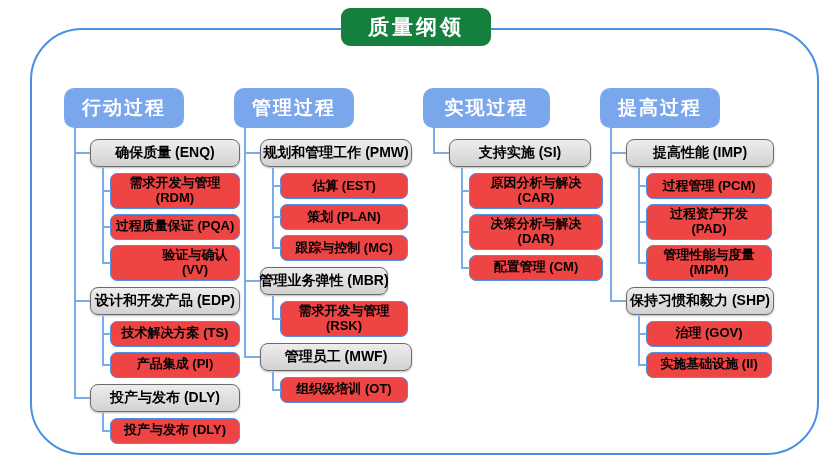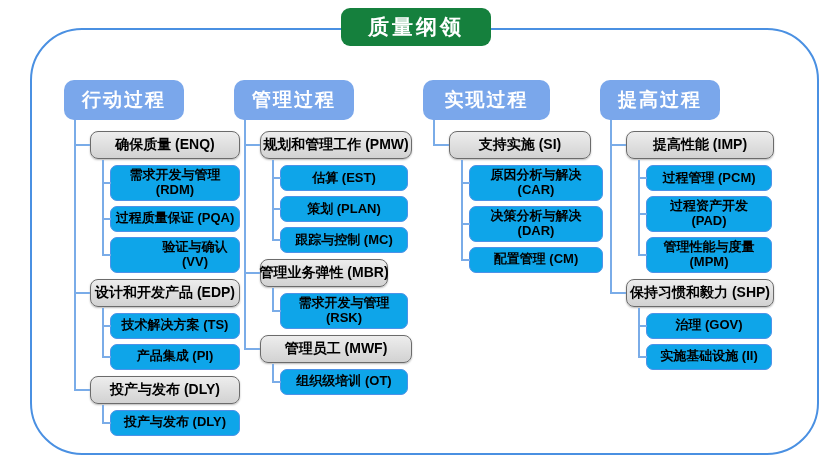--- a/index.html
+++ b/index.html
@@ -17,21 +17,21 @@
     border:2px solid var(--frame);border-radius:52px;box-sizing:border-box;
     background:#ffffff;
   }
   .title{
     position:absolute;left:341px;top:8px;width:150px;height:38px;
     background:#15803d;border-radius:9px;
     display:flex;align-items:center;justify-content:center;
     color:#ffffff;font-size:21px;font-weight:bold;letter-spacing:3px;
     z-index:5;
   }
-  .column{position:absolute;top:80px;}
+  .column{position:absolute;top:88px;}
   .header{
     height:40px;border-radius:10px;background:#7aa7eb;
     display:flex;align-items:center;justify-content:center;
     color:#ffffff;font-size:19px;font-weight:bold;letter-spacing:2px;
     box-sizing:border-box;
   }
   .groups{display:flex;flex-direction:column;gap:6px;margin:11px 0 0 26px;}
   .group{position:relative;}
   
   .group::before{
@@ -53,21 +53,21 @@
     background:linear-gradient(180deg,#ededed,#d2d2d2);
     border:1.6px solid #6b6b6b;border-radius:8px;
     display:flex;align-items:center;justify-content:center;
     font-size:14px;font-weight:bold;color:#000000;
     box-shadow:0 1px 2px rgba(0,0,0,0.28);
     white-space:nowrap;
   }
   .kids{display:flex;flex-direction:column;gap:5px;margin:6px 0 0 20px;}
   .kid{
     position:relative;min-height:26px;box-sizing:border-box;
-    background:#0ea5e9;border:1.5px solid #4d92e8;border-radius:7px;
+    background:#ef4444;border:1.5px solid #4d92e8;border-radius:7px;
     display:flex;align-items:center;justify-content:center;text-align:center;
     font-size:13px;font-weight:bold;color:#000000;
     padding:2px 4px;line-height:1.15;white-space:pre-line;
   }
   .kid::before{
     content:'';position:absolute;left:-9px;top:50%;width:9px;height:2px;
     background:var(--line);transform:translateY(-50%);
   }
   .kid::after{
     content:'';position:absolute;left:-9px;width:2px;background:var(--line);

